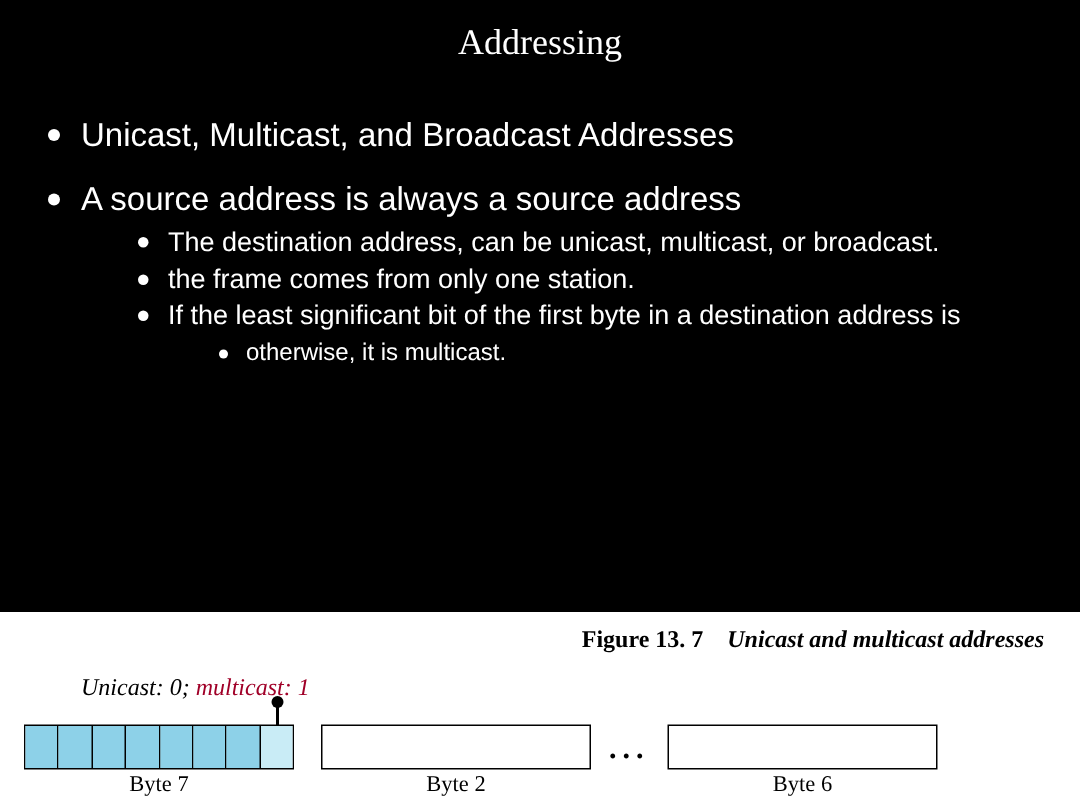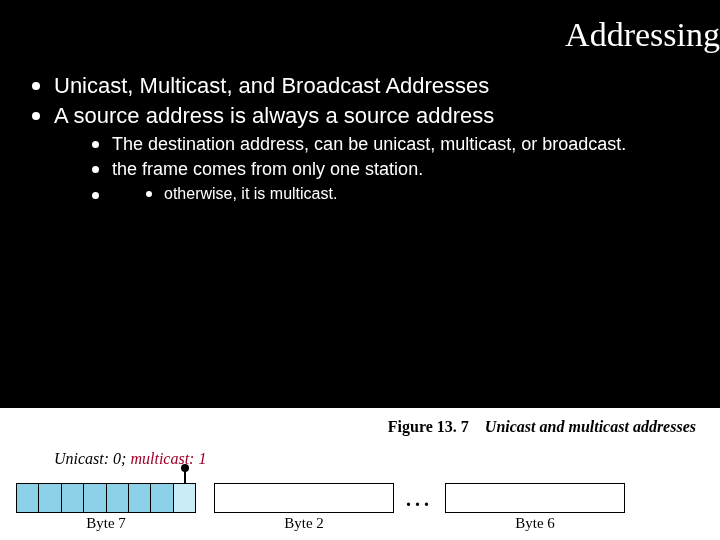--- a/index.html
+++ b/index.html
@@ -6,35 +6,36 @@
   body {
     width: 720px;
     height: 540px;
     background: #000;
     font-family: Arial, Helvetica, sans-serif;
     color: #fff;
     overflow: hidden;
     position: relative;
   }
   .title {
-    text-align: right;
-    font-size: 34px;
+    text-align: center;
+    font-size: 24px;
     font-family: "Times New Roman", Times, serif;
     padding-top: 16px;
     padding-bottom: 18px;
     font-weight: normal;
   }
   .content { padding: 0 28px 0 28px; }
   ul.level1 { list-style: none; }
   ul.level1 > li {
     font-size: 22px;
     line-height: 1.25;
     position: relative;
     padding-left: 26px;
     margin-bottom: 2px;
+    margin-top: 15px;
   }
   ul.level1 > li::before {
     content: "";
     position: absolute;
     left: 4px; top: 10px;
     width: 8px; height: 8px;
     background: #fff; border-radius: 50%;
   }
   ul.level2 { list-style: none; padding-left: 36px; margin-top: 4px; }
   ul.level2 > li {
@@ -144,20 +145,21 @@
 
 <div class="content">
   <ul class="level1">
     <li>Unicast, Multicast, and Broadcast Addresses</li>
     <li>
       <span>A source address is always a source address</span>
       <ul class="level2">
         <li>The destination address, can be unicast, multicast, or broadcast.</li>
         <li>the frame comes from only one station.</li>
         <li>
+          <span>If the least significant bit of the first byte in a destination address is</span>
           <ul class="level3">
             <li>otherwise, it is multicast.</li>
           </ul>
         </li>
       </ul>
     </li>
   </ul>
 </div>
 
 <div class="figure">

